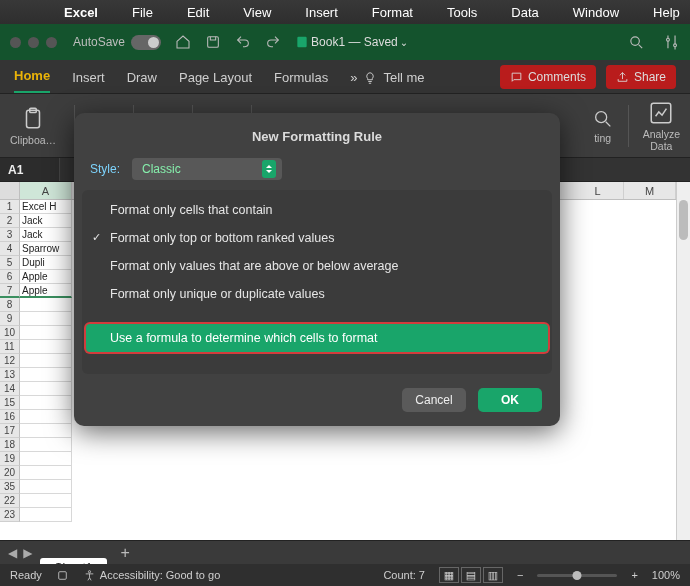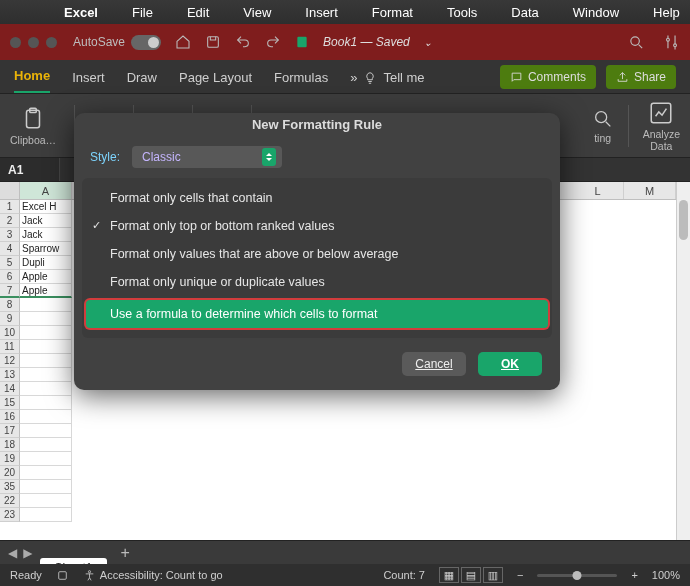--- a/index.html
+++ b/index.html
@@ -5,41 +5,41 @@
 * { margin: 0; padding: 0; box-sizing: border-box; font-family: -apple-system, "Segoe UI", Arial, sans-serif; }
 body { width: 690px; height: 586px; background: #1a1a1a; overflow: hidden; position: relative; }
 
 
 .mac-menubar { height: 24px; background: linear-gradient(#383838,#2e2e2e); display: flex; align-items: center; padding: 0 14px; gap: 18px; color: #fff; font-size: 13px; }
 .mac-menubar .apple { font-size: 15px; }
 .mac-menubar .app-name { font-weight: 700; }
 .mac-menubar span { cursor: default; margin-left: 16px; }
 
 
-.titlebar { height: 36px; background: #7f1d1d; display: flex; align-items: center; padding: 0 10px; color: #bdbdbd; font-size: 12px; }
+.titlebar { height: 36px; background: #14532d; display: flex; align-items: center; padding: 0 10px; color: #bdbdbd; font-size: 12px; }
 .traffic { display: flex; gap: 7px; margin-right: 16px; }
 .traffic div { width: 11px; height: 11px; border-radius: 50%; background: #555; }
 .autosave-wrap { display: flex; align-items: center; gap: 6px; }
 .autosave-toggle { width: 30px; height: 15px; border-radius: 8px; background: #666; position: relative; }
 .autosave-toggle::after { content:""; position:absolute; right:2px; top:2px; width:11px; height:11px; border-radius:50%; background:#ccc; }
 .title-icons { display:flex; gap:14px; margin-left:14px; align-items:center; }
 .title-icons svg { width:16px; height:16px; stroke:#bbb; fill:none; stroke-width:1.6; }
-.doc-title { margin-left:14px; display:flex; align-items:center; gap:14px; color:#ddd;font-style:italic; }
+.doc-title { margin-left:14px; display:flex; align-items:center; gap:2px; color:#ddd; }
 .doc-title svg { width:14px; height:14px; }
 .title-spacer { flex:1; }
 .titlebar-right { display:flex; gap:18px; align-items:center; }
 .titlebar-right svg { width:17px; height:17px; stroke:#bbb; fill:none; stroke-width:1.6; }
 
 
 .ribbon-tabs { height: 34px; background: #343434; display:flex; align-items:flex-end; padding: 0 14px; gap: 22px; color:#cfcfcf; font-size:13px; border-bottom:1px solid #222; }
 .ribbon-tabs .tab { padding-bottom:8px; cursor:default; }
 .ribbon-tabs .tab.active { color:#eab308; font-weight:600; border-bottom:2px solid #19a56a; }
 .ribbon-tabs .more { display:flex; align-items:center; gap:6px; padding-bottom:8px; }
 .ribbon-right { margin-left:auto; display:flex; gap:10px; padding-bottom:4px; }
-.pill-btn { background:#4d7c0f; border-radius:4px; padding:5px 10px; color:#ddd; font-size:12px; display:flex; align-items:center; gap:5px; }
+.pill-btn { background:#b91c1c; border-radius:4px; padding:5px 10px; color:#ddd; font-size:12px; display:flex; align-items:center; gap:5px; }
 .pill-btn svg { width:13px; height:13px; stroke:#ddd; fill:none; stroke-width:1.6; }
 
 
 .ribbon-body { height: 64px; background: #3d3d3d; display:flex; align-items:center; padding: 0 10px; gap: 18px; color:#bbb; font-size:10.5px; border-bottom:1px solid #222; }
 .ribbon-group { display:flex; flex-direction:column; align-items:center; gap:2px; }
 .ribbon-group svg { width:22px; height:22px; stroke:#ccc; fill:none; stroke-width:1.4; }
 .ribbon-group.big svg { width:26px; height:26px; }
 .ribbon-divider { width:1px; height:42px; background:#555; }
 .cond-fmt { display:flex; align-items:center; gap:6px; background:#3d3d3d; padding:4px 6px; font-size:12px; color:#ddd; }
 .cond-fmt svg { width:18px; height:18px; }
@@ -61,33 +61,33 @@
 .row { display:flex; height:14px; }
 .row-h { width:20px; background:#e7e7e7; border-right:1px solid #bfbfbf; border-bottom:1px solid #cfcfcf; font-size:10px; text-align:center; line-height:14px; color:#444; }
 .cell { width:52px; border-right:1px solid #d8d8d8; border-bottom:1px solid #d8d8d8; font-size:10px; padding:0 2px; line-height:14px; overflow:hidden; white-space:nowrap; color:#222; }
 .row.r7 .row-h, .row.r7 .cell { border-bottom:2px solid #3a8f5f; }
 
 
 .preview-strip { position:absolute; left:462px; top:124px; width:75px; height:16px; background:#f9cfd6; color:#7a3b46; font-size:10px; line-height:16px; text-align:center; }
 
 
 .dialog { position:absolute; left:74px; top:113px; width:486px; background:#414141; border-radius:10px; box-shadow:0 6px 28px rgba(0,0,0,0.6); padding-bottom:14px; color:#e5e5e5; }
-.dialog-title { text-align:center; font-size:13px; font-weight:600; padding:4px 0 14px; color:#dcdcdc; }
+.dialog-title { text-align:center; font-size:13px; font-weight:600; padding:16px 0 14px; color:#dcdcdc; }
 .style-row { display:flex; align-items:center; gap:12px; padding:0 16px 10px; }
 .style-label { font-size:12px; color:#7dd3fc; }
-.style-select { flex:0 0 150px; height:22px; background:#585858; border-radius:4px; display:flex; align-items:center; justify-content:space-between; padding:0 6px 0 10px; font-size:12px; color:#c4b5fd; }
+.style-select { flex:0 0 150px; height:22px; background:#585858; border-radius:4px; display:flex; align-items:center; justify-content:space-between; padding:0 6px 0 10px; font-size:12px; color:#86efac; }
 .style-select .chev { width:14px; height:18px; background:#19a56a; border-radius:3px; display:flex; flex-direction:column; align-items:center; justify-content:center; gap:0; }
 .style-select .chev::before { content:""; border-left:3px solid transparent; border-right:3px solid transparent; border-bottom:3px solid #fff; }
 .style-select .chev::after { content:""; border-left:3px solid transparent; border-right:3px solid transparent; border-top:3px solid #fff; margin-top:2px; }
 .options { margin:0 8px; background:#3b3b3b; border-radius:6px; padding:6px 0; }
 .opt { padding:7px 14px 7px 28px; font-size:12.5px; color:#e6e6e6; position:relative; cursor:default; }
 .opt.checked::before { content:"✓"; position:absolute; left:10px; color:#e6e6e6; font-size:11px; }
-.opt.highlight { background:#19a56a; color:#fff; margin:4px 4px; border-radius:4px; box-shadow:0 0 0 2px #d23c3c; padding-left:24px; }
+.opt.highlight { background:#19a56a; color:#fff; margin:16px 4px; border-radius:4px; box-shadow:0 0 0 2px #d23c3c; padding-left:24px; }
 .dialog-buttons { display:flex; justify-content:flex-end; gap:12px; padding:14px 18px 0; }
-.dlg-btn { width:64px; height:24px; border-radius:5px; font-size:12px; display:flex; align-items:center; justify-content:center; cursor:default;text-decoration:underline; }
+.dlg-btn { width:64px; height:24px; border-radius:5px; font-size:12px; display:flex; align-items:center; justify-content:center; cursor:default; }
 .dlg-btn.cancel { background:#5a5a5a; color:#eee; }
 .dlg-btn.ok { background:#19a56a; color:#fff; font-weight:600; }
 
 
 .sheet-tab-row { position:absolute; left:0; bottom:22px; right:0; height:24px; background:#3a3a3a; display:flex; align-items:center; padding:0 8px; gap:8px; border-top:1px solid #222; }
 .sheet-nav { color:#aaa; font-size:12px; display:flex; gap:6px; }
 .sheet-tab { background:#fff; color:#222; font-size:12px; padding:3px 14px; border-radius:3px 3px 0 0;margin-top:31px; }
 .sheet-add { color:#bbb; font-size:16px; padding:0 6px; }
 
 
@@ -409,21 +409,21 @@
 <div class="status-bar">
   <span>Ready</span>
   <svg viewBox="0 0 24 24">
       <rect x="5" y="5" width="14" height="14" rx="2"></rect>
     </svg>
   <span style="display:flex;align-items:center;gap:4px;">
     <svg viewBox="0 0 24 24">
         <circle cx="12" cy="5" r="2"></circle>
         <path d="M5 9h14M12 9v7M9 21l3-5 3 5"></path>
       </svg>
-    <span>Accessibility: Count to go</span>
+    <span>Accessibility: Good to go</span>
   </span>
   <div class="spacer"></div>
   <span>Count: 7</span>
   <div class="view-btns">
     <div>▦</div>
     <div>▤</div>
     <div>▥</div>
   </div>
   <span>−</span>
   <div class="zoom-track"></div>

